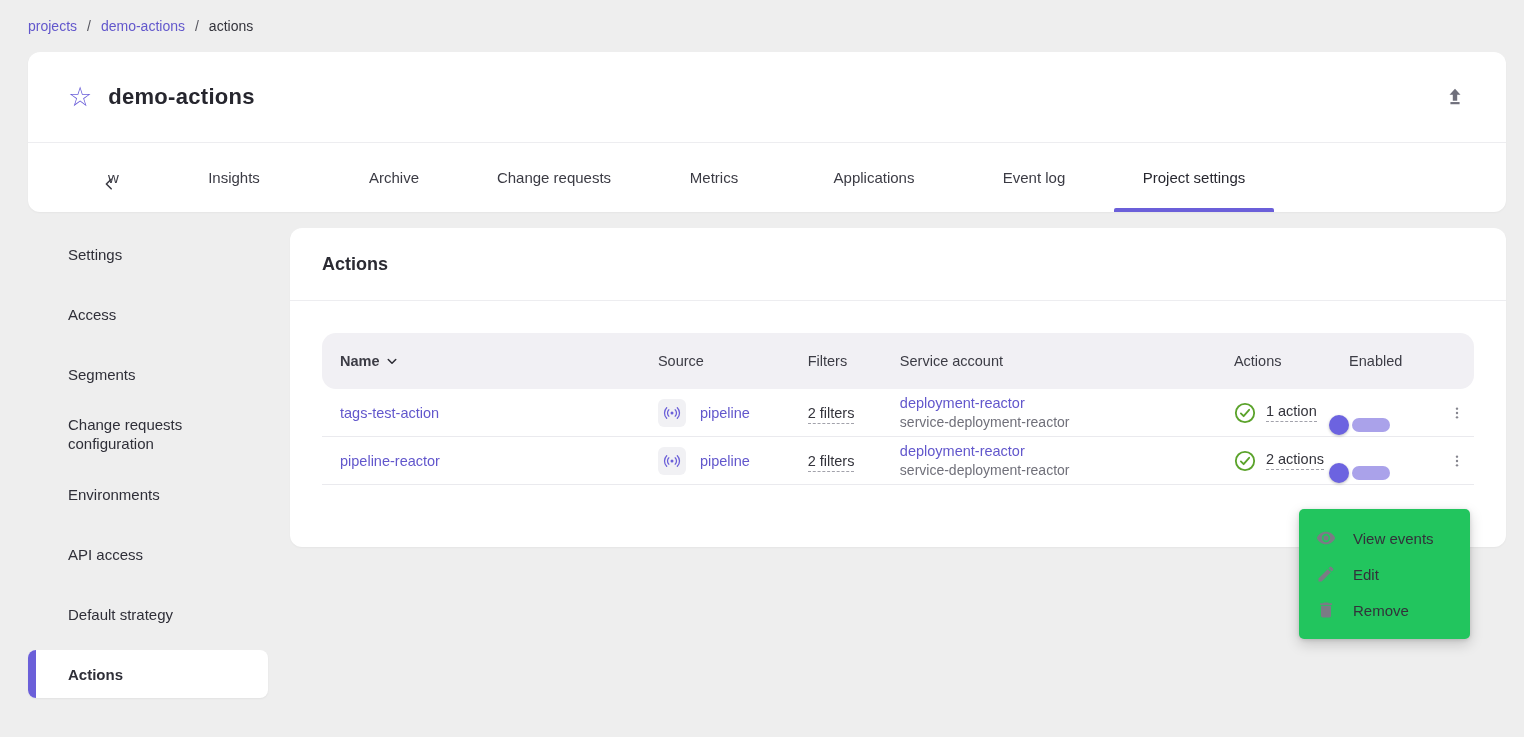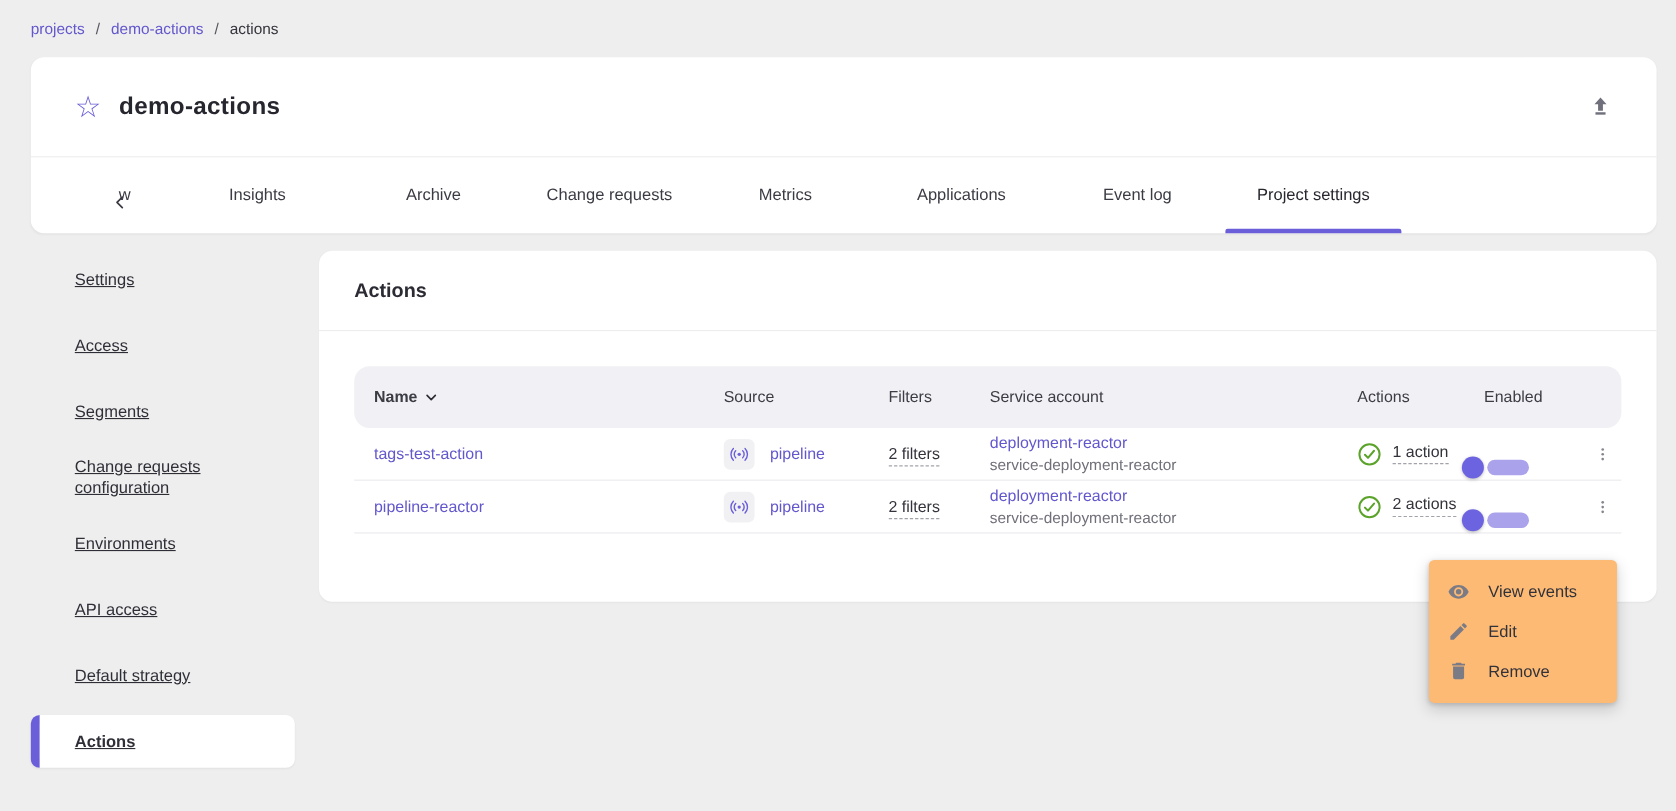--- a/index.html
+++ b/index.html
@@ -31,21 +31,21 @@
 
   
   .tabbar { height:70px; border-top:1px solid #ededf0; display:flex; align-items:stretch; padding-left:64px; }
   .tab-scroll { position:absolute; left:66px; top:104px; height:56px; width:30px; display:flex; align-items:center; justify-content:center; cursor:pointer; }
   .tab { position:relative; display:flex; align-items:center; justify-content:center; font-size:15px; color:#3b3b44; cursor:pointer; width:160px; }
   .tab.trunc { width:62px; justify-content:flex-start; padding-left:16px; }
   .tab.active { font-weight:normal; color:#27272f; }
   .tab-indicator { position:absolute; bottom:0; left:0; right:0; height:4px; background:#6b5fd9; border-radius:2px 2px 0 0; }
 
   
-  .sidebar { position:absolute; left:28px; top:230px; width:240px;text-decoration:underline; }
+  .sidebar { position:absolute; left:28px; top:230px; width:240px; }
   .side-item { display:flex; align-items:center; min-height:48px; padding:0 0 0 40px; margin-bottom:12px; font-size:15px; color:#2f2f38; cursor:pointer; }
   .side-item.twolines { line-height:1.3; padding-top:4px; padding-bottom:4px; }
   .side-item.active {
     background:#ffffff; border-radius:8px; font-weight:bold; position:relative;
     box-shadow:0 1px 2px rgba(0,0,0,0.05);
   }
   .side-item.active .active-bar {
     position:absolute; left:0; top:0; bottom:0; width:8px; background:#6b5fd9; border-radius:8px 0 0 8px;
   }
 
@@ -80,21 +80,21 @@
   
   .toggle { position:relative; width:44px; height:24px; cursor:pointer; }
   .toggle .track { position:absolute; left:3px; top:5px; width:38px; height:14px; border-radius:7px; background:#aaa2ea; }
   .toggle .thumb { position:absolute; right:0; top:2px; width:20px; height:20px; border-radius:50%; background:#6c63e0; box-shadow:0 1px 3px rgba(0,0,0,0.25); }
 
   .kebab { display:flex; align-items:center; justify-content:center; width:32px; height:32px; cursor:pointer; }
 
   
   .ctx-menu {
     position:absolute; left:1299px; top:509px; width:171px;
-    background:#fdba74; border-radius:5px; padding:11px 0;
+    background:#22c55e; border-radius:5px; padding:11px 0;
     box-shadow:0 5px 14px rgba(0,0,0,0.18), 0 1px 4px rgba(0,0,0,0.12);
     z-index:10;
   }
   .ctx-item { height:36px; display:flex; align-items:center; gap:17px; padding:0 17px; font-size:15px; color:#32323a; cursor:pointer; }
   .icon-gray { color:#7b7b85; display:flex; }
   svg { display:block; }
 </style>
 </head>
 <body>
 

